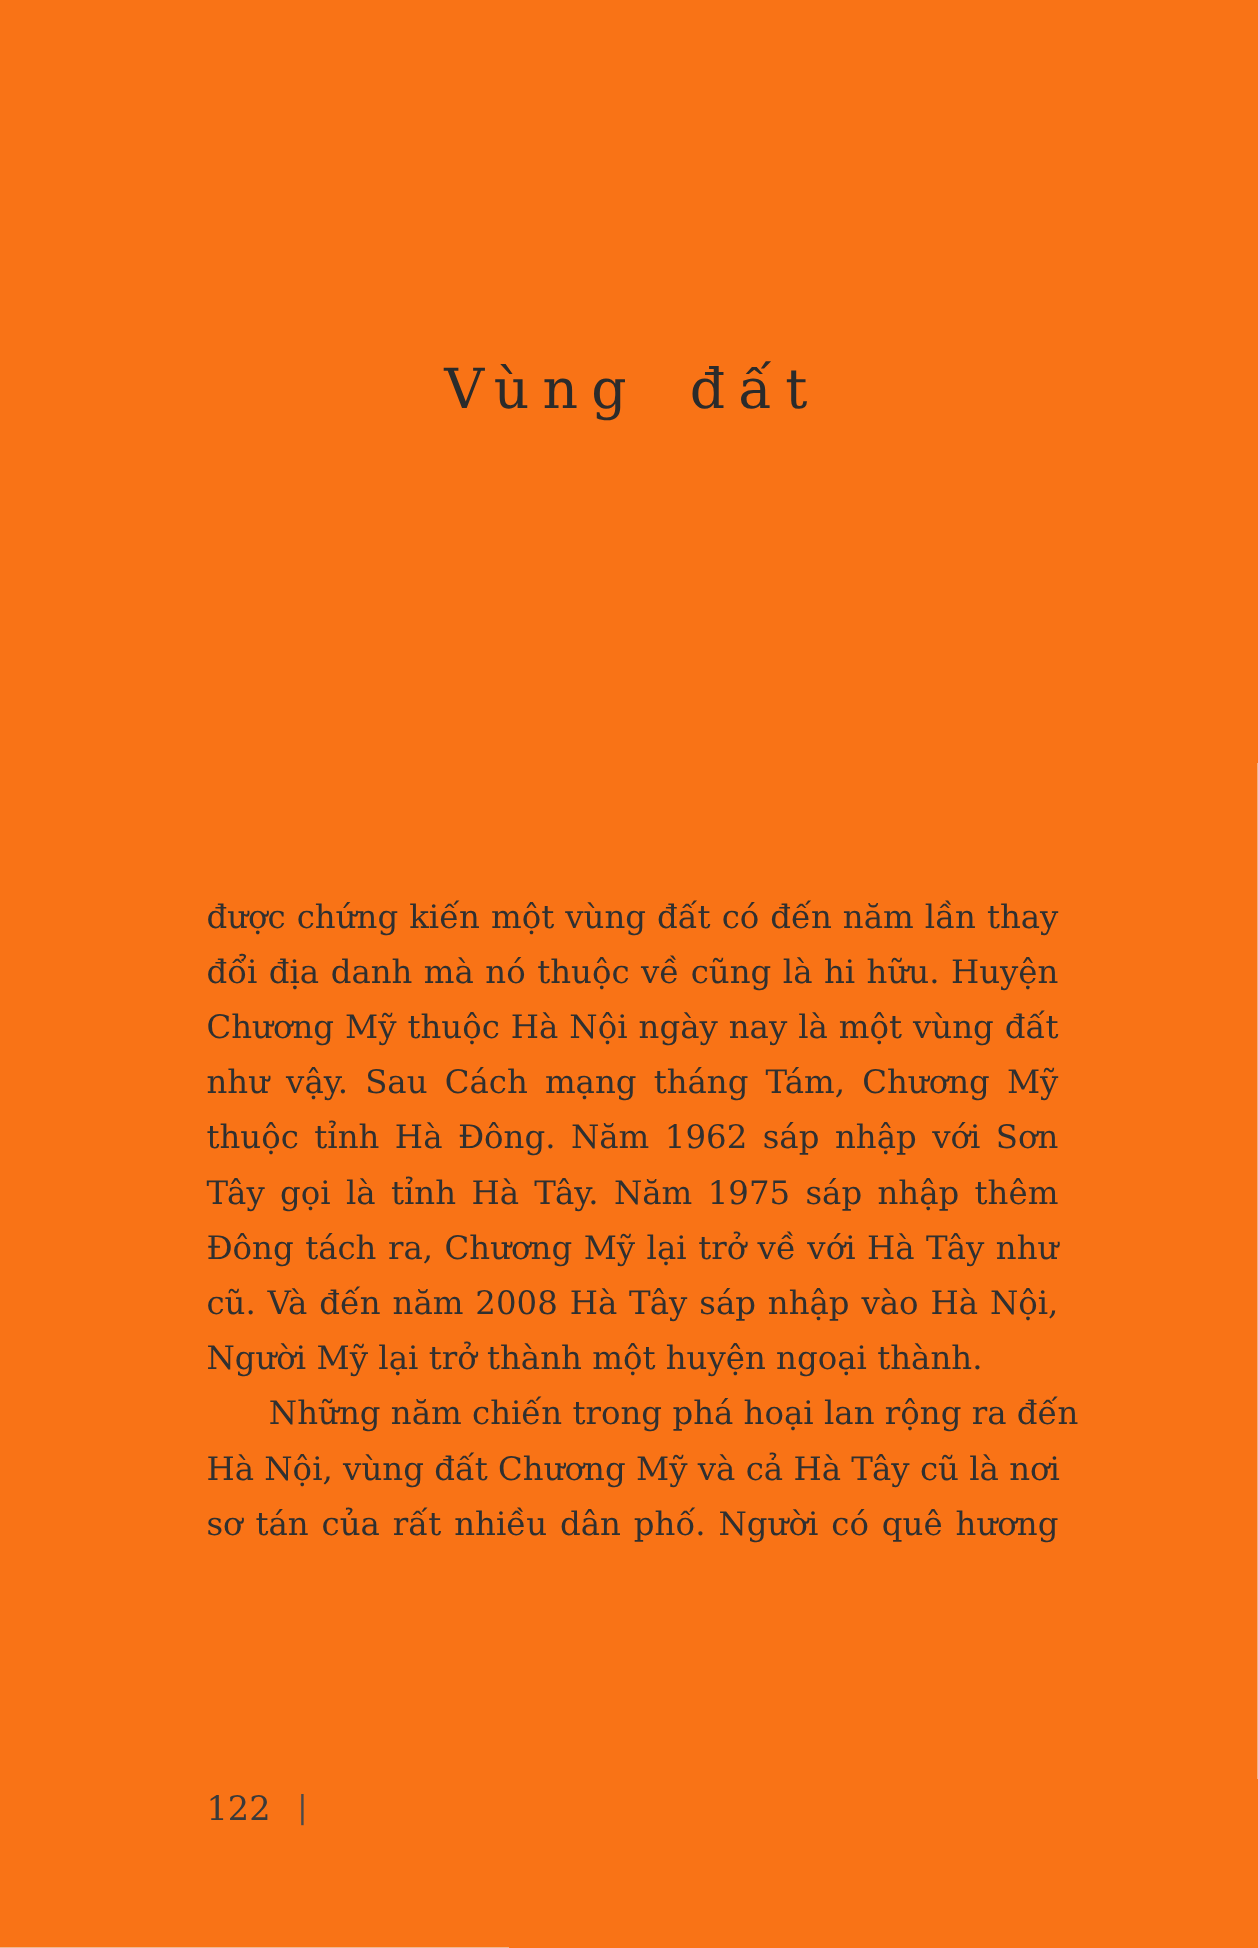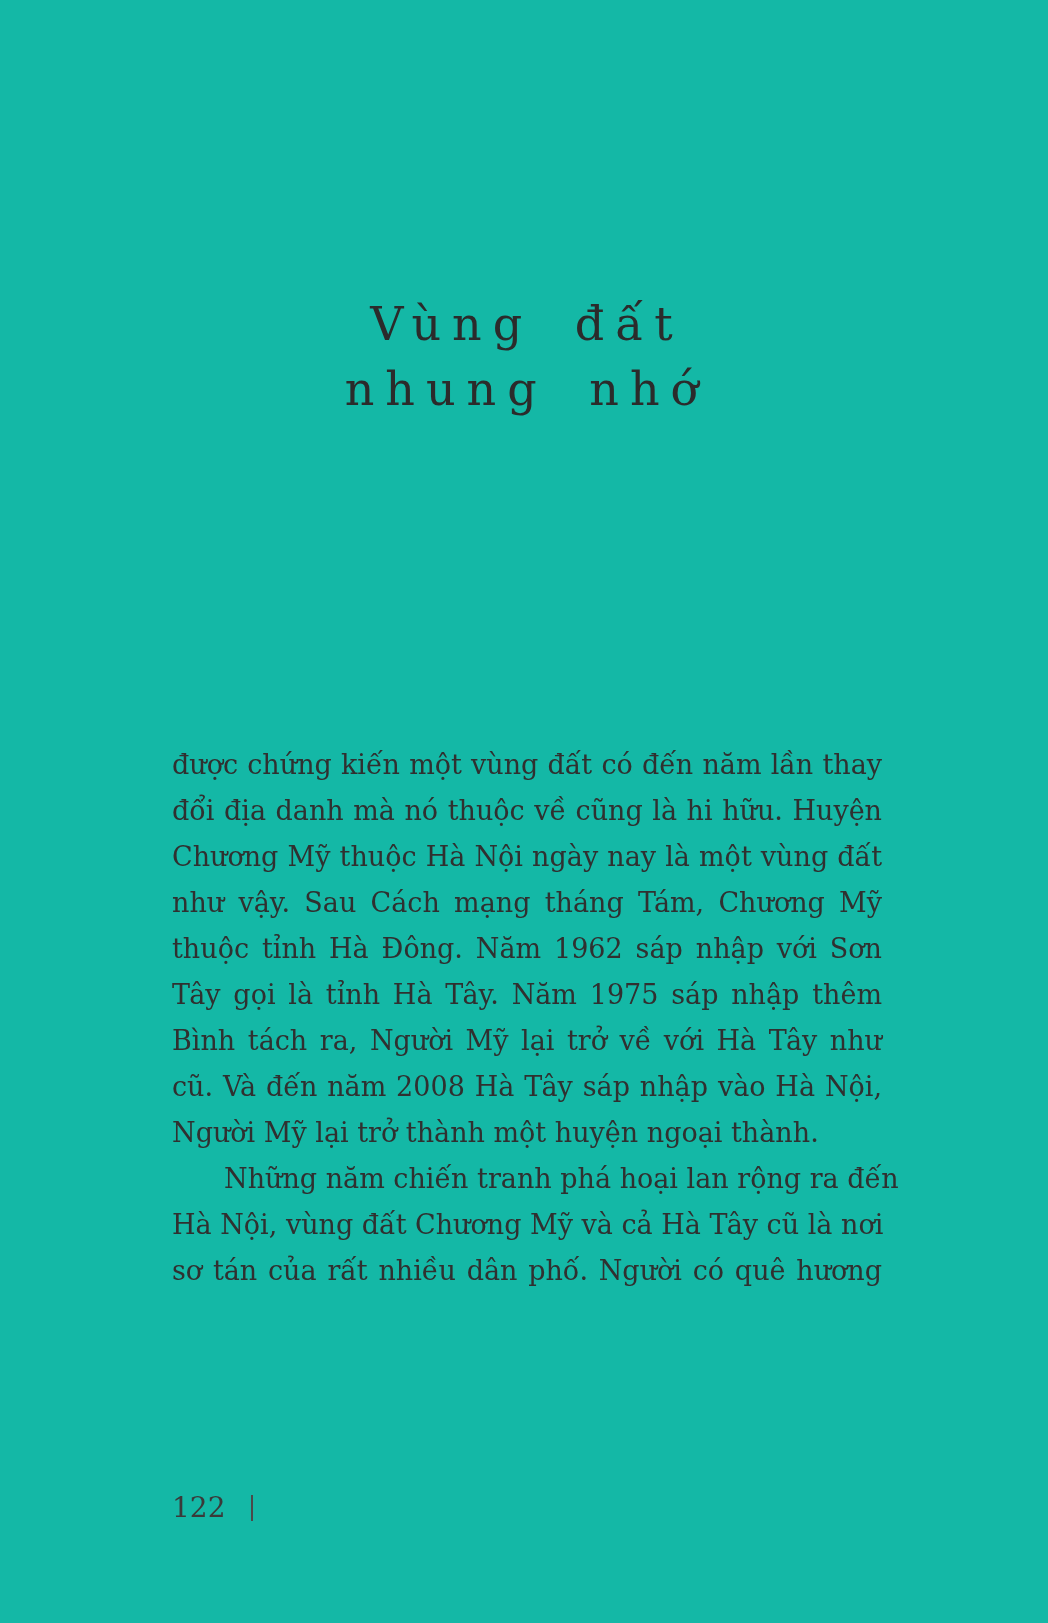--- a/index.html
+++ b/index.html
@@ -1,20 +1,20 @@
 <!DOCTYPE html>
 <html lang="vi"><head>
 <meta charset="utf-8">
 <style>
   html, body { margin: 0; padding: 0; background: #e8e8e8; }
   .page {
     position: relative;
     width: 1048px;
     height: 1623px;
-    background: #14b8a6;
+    background: #f97316;
     margin: 0 auto;
     overflow: hidden;
     font-family: "DejaVu Serif", "Liberation Serif", serif;
     color: #2e2e2e;
   }
   .chapter-title {
     position: absolute;
     top: 292px;
     left: 172px;
     width: 710px;
@@ -70,36 +70,35 @@
     vertical-align: middle;
   }
 </style>
 </head>
 <body>
 
 <div class="page">
 
   <div class="chapter-title">
     <div>Vùng đất</div>
-    <div>nhung nhớ</div>
   </div>
 
   <div class="body-text">
 
     <div class="line">được chứng kiến một vùng đất có đến năm lần thay</div>
     <div class="line">đổi địa danh mà nó thuộc về cũng là hi hữu. Huyện</div>
     <div class="line">Chương Mỹ thuộc Hà Nội ngày nay là một vùng đất</div>
     <div class="line">như vậy. Sau Cách mạng tháng Tám, Chương Mỹ</div>
     <div class="line">thuộc tỉnh Hà Đông. Năm 1962 sáp nhập với Sơn</div>
     <div class="line">Tây gọi là tỉnh Hà Tây. Năm 1975 sáp nhập thêm</div>
-    <div class="line">Bình tách ra, Người Mỹ lại trở về với Hà Tây như</div>
+    <div class="line">Đông tách ra, Chương Mỹ lại trở về với Hà Tây như</div>
     <div class="line">cũ. Và đến năm 2008 Hà Tây sáp nhập vào Hà Nội,</div>
     <div class="line last">Người Mỹ lại trở thành một huyện ngoại thành.</div>
 
-    <div class="line indent">Những năm chiến tranh phá hoại lan rộng ra đến</div>
+    <div class="line indent">Những năm chiến trong phá hoại lan rộng ra đến</div>
     <div class="line">Hà Nội, vùng đất Chương Mỹ và cả Hà Tây cũ là nơi</div>
     <div class="line">sơ tán của rất nhiều dân phố. Người có quê hương</div>
   </div>
 
   <div class="footer">
     <span class="footer-number">122</span><span class="footer-divider"></span>
   </div>
 
 </div>
 

